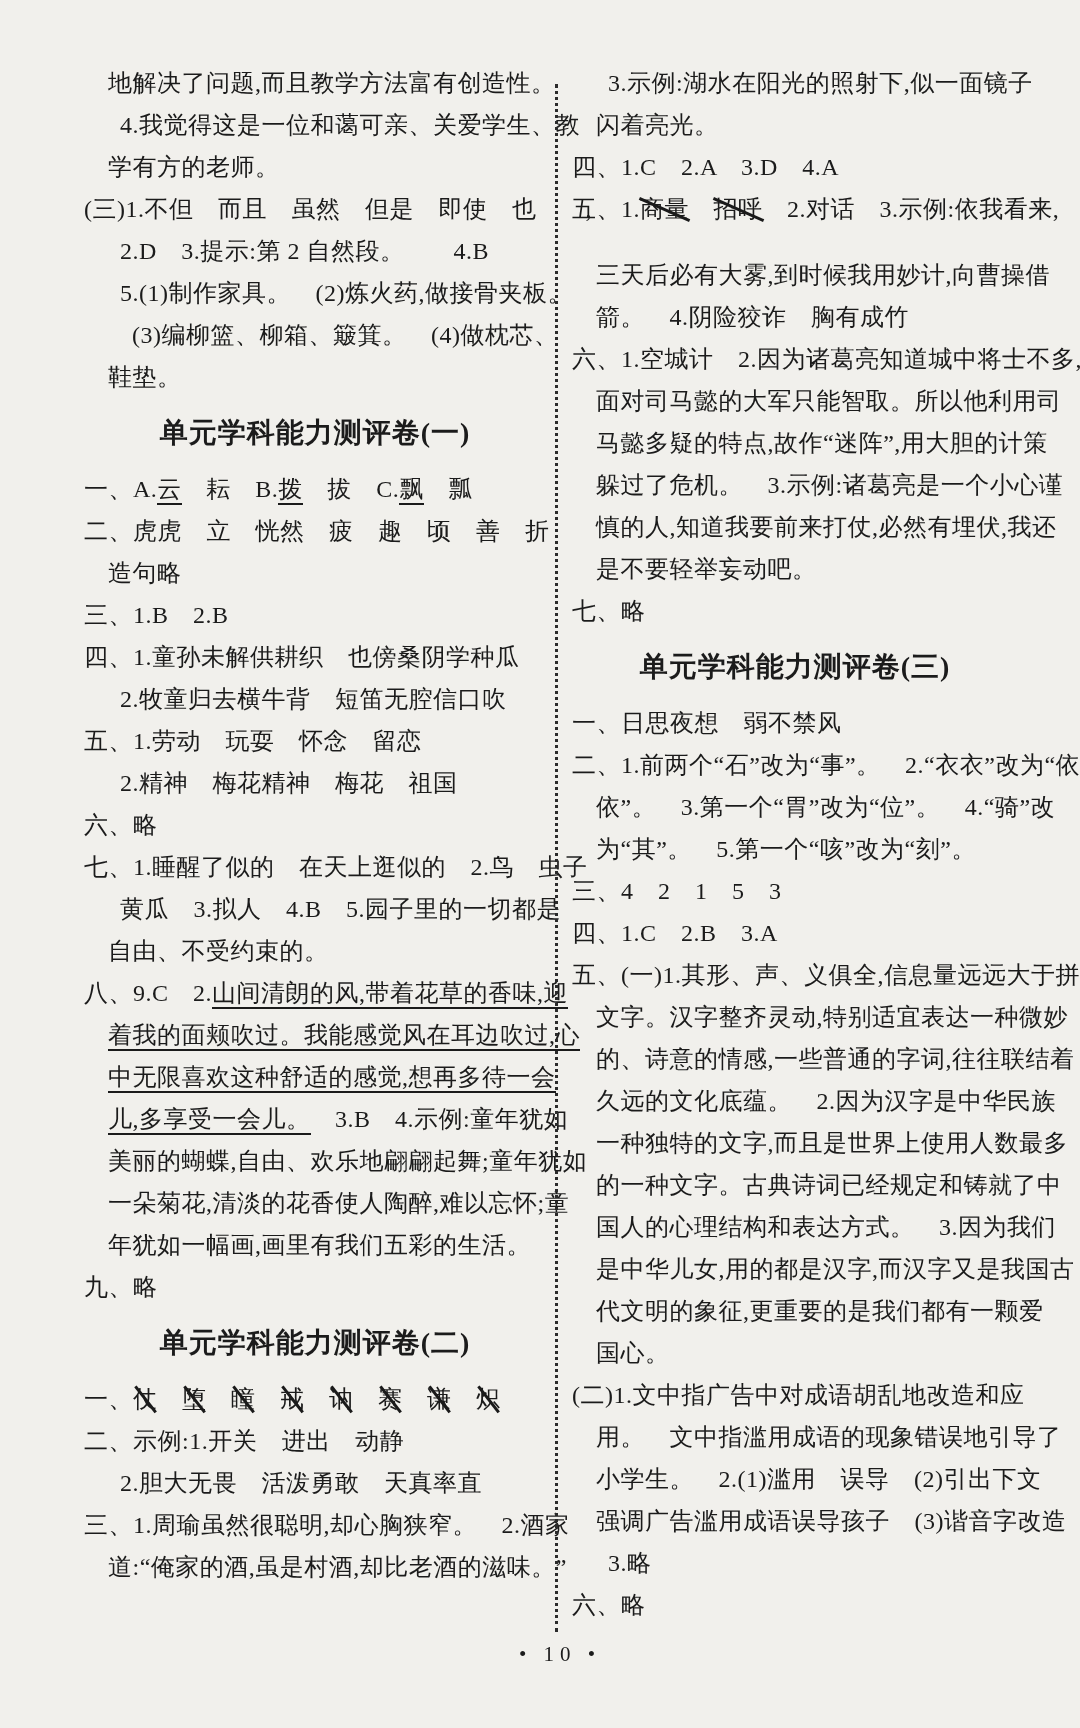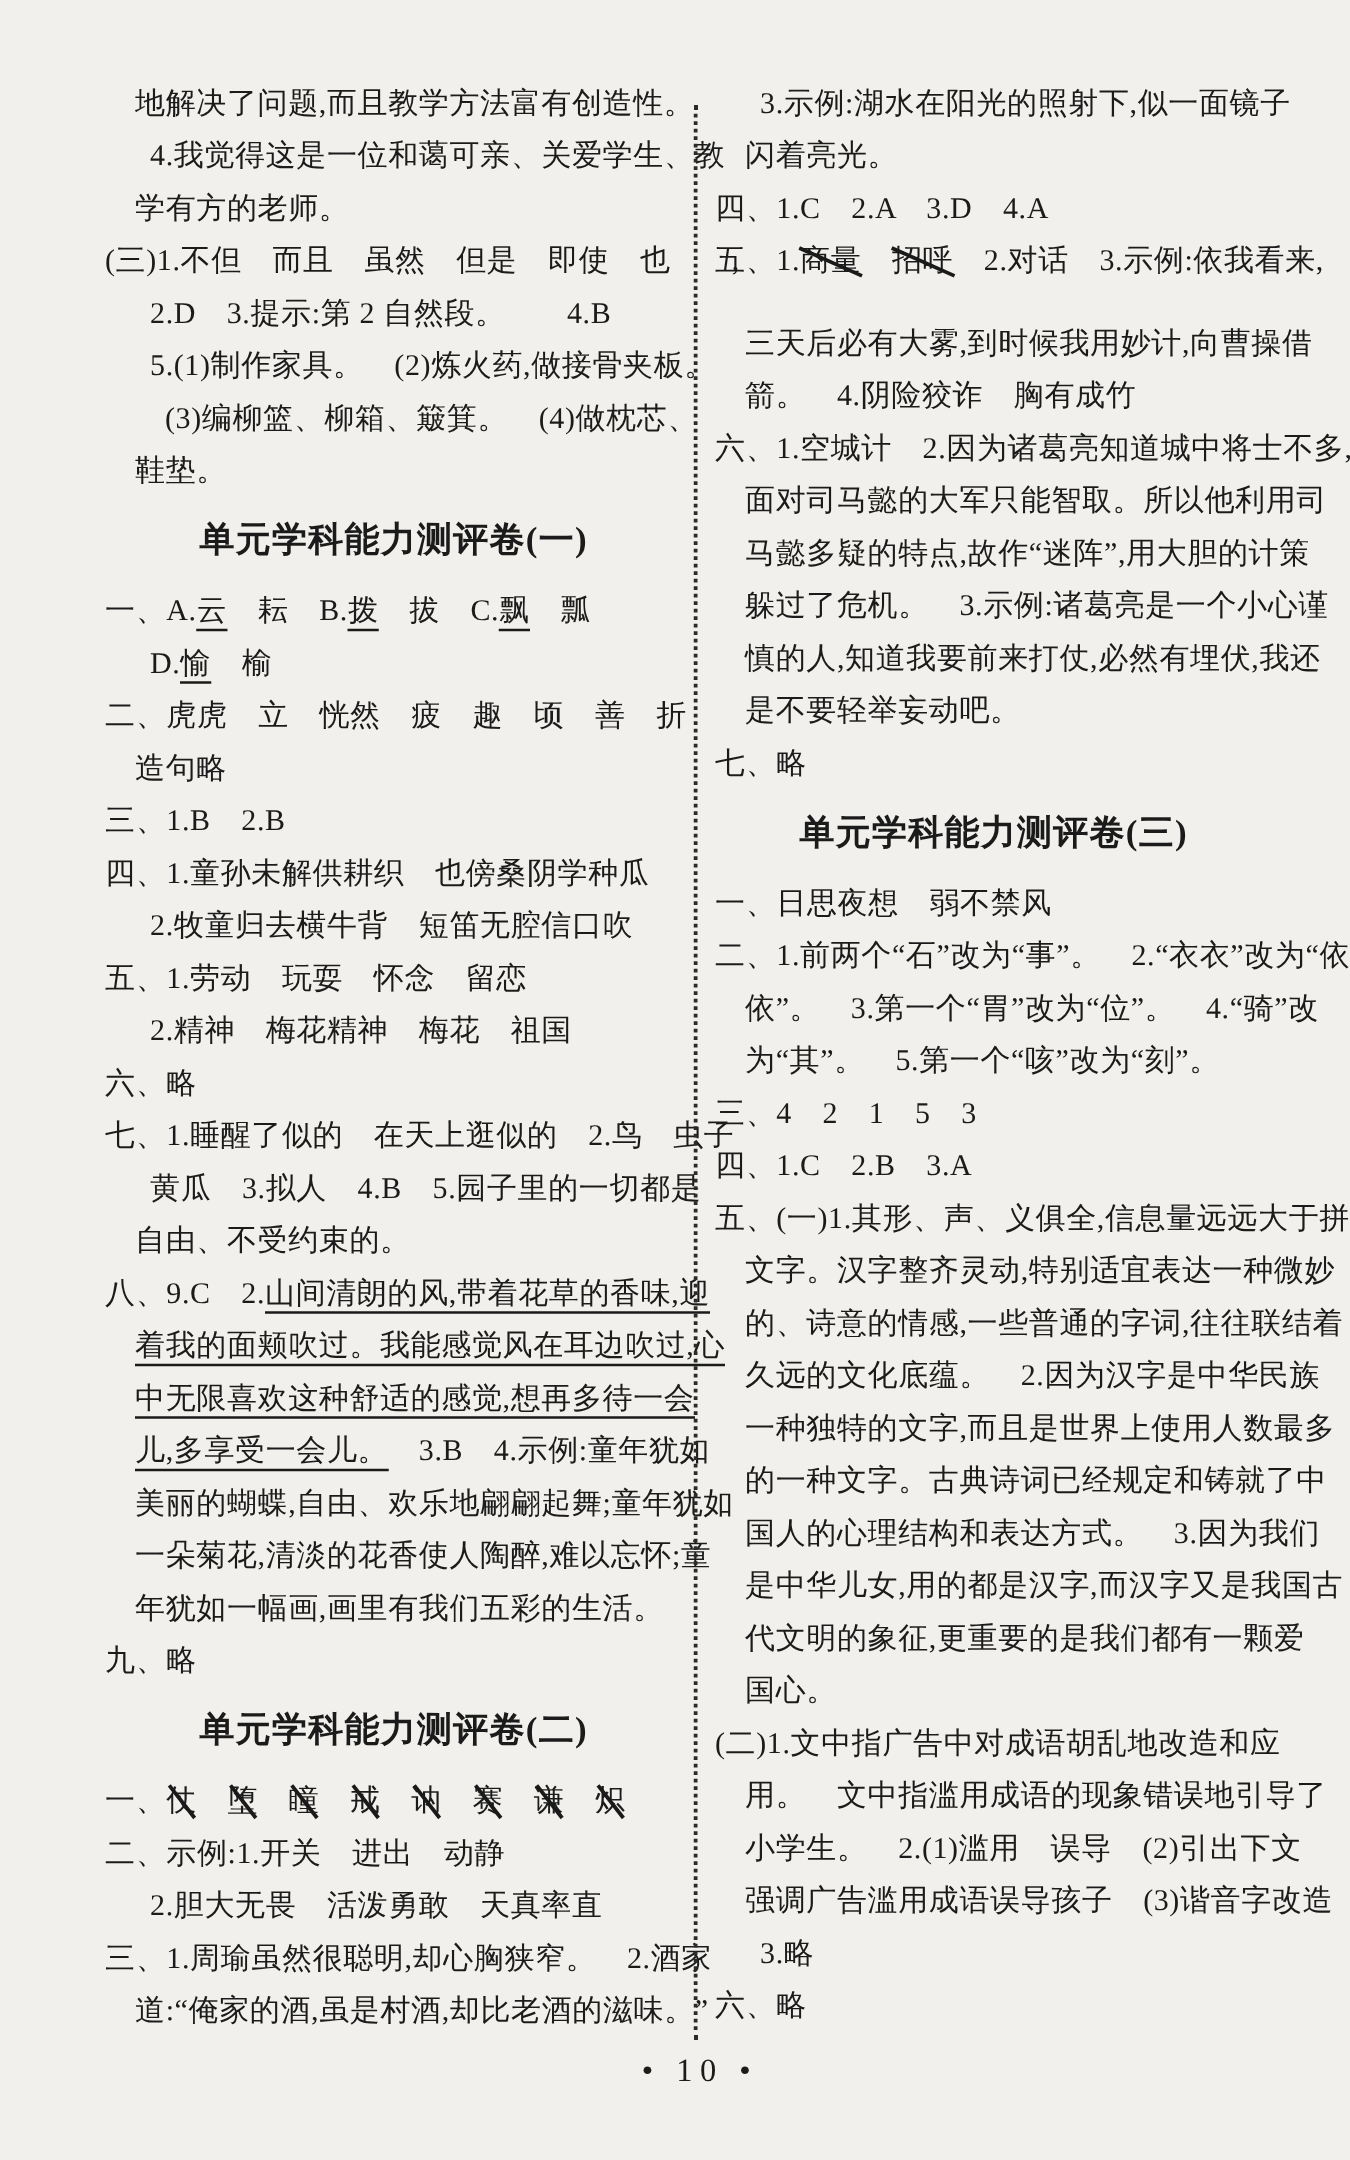--- a/index.html
+++ b/index.html
@@ -30,39 +30,38 @@
   .xw::after{
     content:"";position:absolute;left:-6%;top:48%;width:112%;
     border-top:3px solid #1a1a1a;transform:rotate(24deg);
   }
   .divider{
     position:absolute;left:555px;top:84px;height:1548px;width:0;
     border-left:3px dotted #2b2b2b;
   }
   .page-number{
     position:absolute;left:470px;top:1642px;width:180px;
-    text-align:center;font-size:26px;color:#1b1b1b;letter-spacing:6px;
+    text-align:center;font-size:21px;color:#1b1b1b;letter-spacing:6px;
   }
 </style>
 </head>
 <body>
 
 <div class="page">
   <div class="col col-left">
       <div class="line" style="padding-left: 24px;"><span>地解决了问题,而且教学方法富有创造性。</span></div>
       <div class="line" style="padding-left: 36px; text-align: right;"><span>4.我觉得这是一位和蔼可亲、关爱学生、教</span></div>
       <div class="line" style="padding-left: 24px;"><span>学有方的老师。</span></div>
       <div class="line"><span>(三)1.不但　而且　虽然　但是　即使　也</span><span>　　,</span></div>
       <div class="line" style="padding-left: 36px;"><span>2.D　3.提示:第 2 自然段。　　4.B</span></div>
       <div class="line" style="padding-left: 36px;"><span>5.(1)制作家具。　(2)炼火药,做接骨夹板。</span></div>
       <div class="line" style="padding-left: 48px;"><span>(3)编柳篮、柳箱、簸箕。　(4)做枕芯、</span></div>
       <div class="line" style="padding-left: 24px;"><span>鞋垫。</span></div>
       <div class="heading"><span>单元学科能力测评卷(一)</span></div>
       <div class="line"><span>一、A.</span><span class="u">云</span><span>　耘　B.</span><span class="u">拨</span><span>　拔　C.</span><span class="u">飘</span><span>　瓢</span></div>
-      <div class="line" style="padding-left: 36px;"><span>D.</span><span class="u">愉</span><span>　榆</span></div>
       <div class="line"><span>二、虎虎　立　恍然　疲　趣　顷　善　折</span></div>
       <div class="line" style="padding-left: 24px;"><span>造句略</span></div>
       <div class="line"><span>三、1.B　2.B</span></div>
       <div class="line"><span>四、1.童孙未解供耕织　也傍桑阴学种瓜</span></div>
       <div class="line" style="padding-left: 36px;"><span>2.牧童归去横牛背　短笛无腔信口吹</span></div>
       <div class="line"><span>五、1.劳动　玩耍　怀念　留恋</span></div>
       <div class="line" style="padding-left: 36px;"><span>2.精神　梅花精神　梅花　祖国</span></div>
       <div class="line"><span>六、略</span></div>
       <div class="line"><span>七、1.睡醒了似的　在天上逛似的　2.鸟　虫子</span></div>
       <div class="line" style="padding-left: 36px;"><span>黄瓜　3.拟人　4.B　5.园子里的一切都是</span></div>

